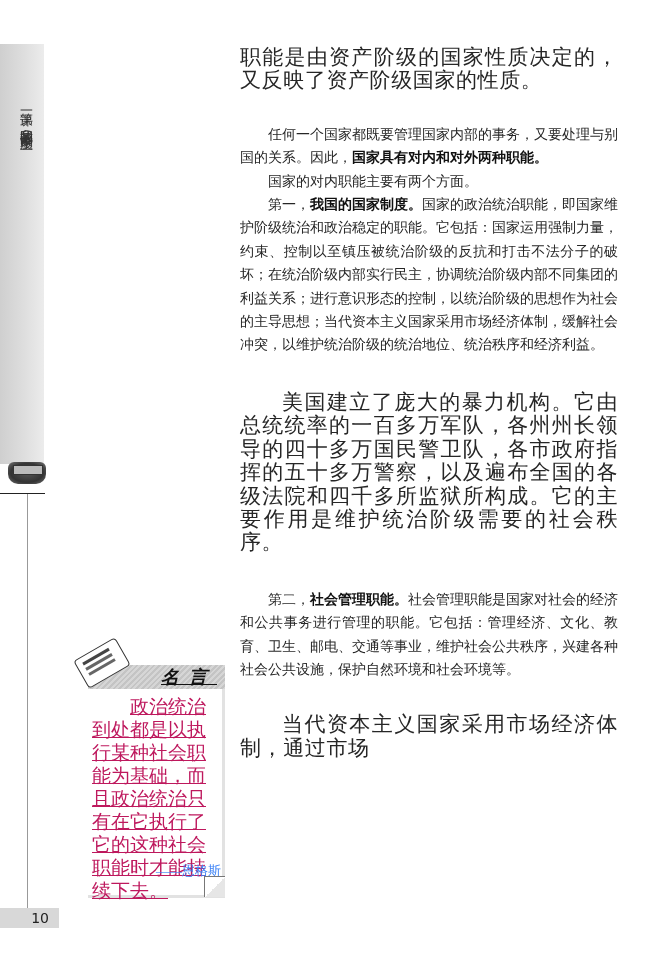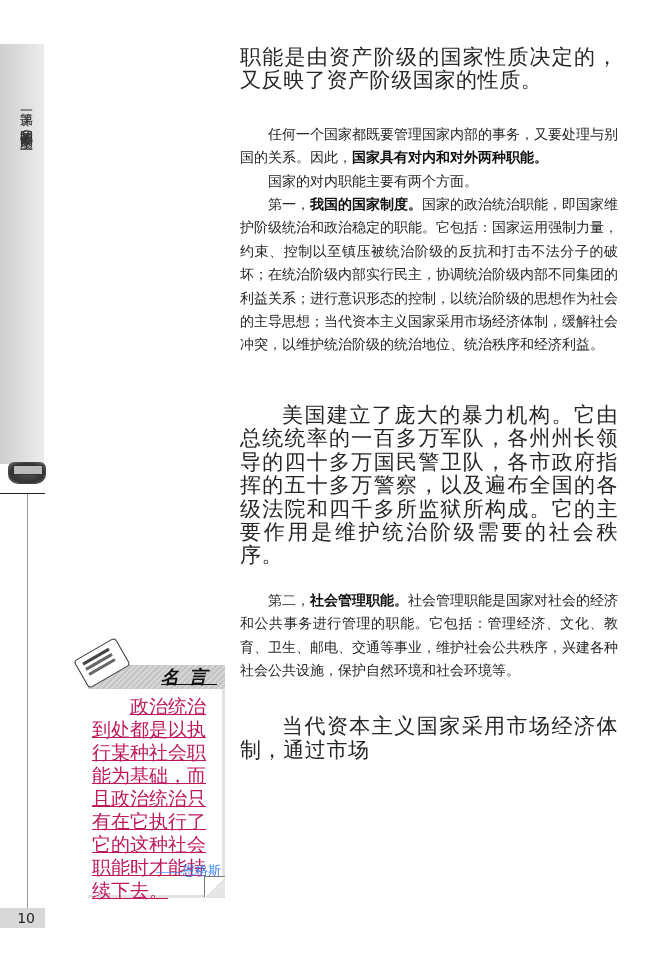--- a/index.html
+++ b/index.html
@@ -75,20 +75,21 @@
       position: absolute;
       left: 0;
       top: 908px;
       width: 45px;
       height: 20px;
       background: #d8d8d8;
       text-align: right;
       font-size: 14px;
       line-height: 20px;
       padding-right: 0;
+      padding-left: 14px;
     }
     .page-number-box span {
       display: inline-block;
       margin-right: 10px;
       color: #222;
       font-family: "DejaVu Sans", sans-serif;
     }
 
     
     .main-col {
@@ -224,24 +225,24 @@
   <p class="para indent">
     <span>任何一个国家都既要管理国家内部的事务，又要处理与别国的关系。因此，</span><span class="bold">国家具有对内和对外两种职能。</span>
   </p>
 
   <p class="para indent">国家的对内职能主要有两个方面。</p>
 
   <p class="para indent">
     <span>第一，</span><span class="bold">我国的国家制度。</span><span>国家的政治统治职能，即国家维护阶级统治和政治稳定的职能。它包括：国家运用强制力量，约束、控制以至镇压被统治阶级的反抗和打击不法分子的破坏；在统治阶级内部实行民主，协调统治阶级内部不同集团的利益关系；进行意识形态的控制，以统治阶级的思想作为社会的主导思想；当代资本主义国家采用市场经济体制，缓解社会冲突，以维护统治阶级的统治地位、统治秩序和经济利益。</span>
   </p>
 
-  <p class="para serif indent" style="margin-top:47px;">美国建立了庞大的暴力机构。它由总统统率的一百多万军队，各州州长领导的四十多万国民警卫队，各市政府指挥的五十多万警察，以及遍布全国的各级法院和四千多所监狱所构成。它的主要作用是维护统治阶级需要的社会秩序。</p>
-
-
-  <p class="para indent" style="margin-top:22px;font-family:Liberation Mono, monospace;">
+  <p class="para serif indent" style="margin-top:34px;">美国建立了庞大的暴力机构。它由总统统率的一百多万军队，各州州长领导的四十多万国民警卫队，各市政府指挥的五十多万警察，以及遍布全国的各级法院和四千多所监狱所构成。它的主要作用是维护统治阶级需要的社会秩序。</p>
+
+
+  <p class="para indent" style="margin-top:33px;">
     <span>第二，</span><span class="bold">社会管理职能。</span><span>社会管理职能是国家对社会的经济和公共事务进行管理的职能。它包括：管理经济、文化、教育、卫生、邮电、交通等事业，维护社会公共秩序，兴建各种社会公共设施，保护自然环境和社会环境等。</span>
   </p>
 
   <p class="para serif indent" style="margin-top:32px;">当代资本主义国家采用市场经济体制，通过市场</p>
 </div>
 
 <div class="quote-box">
   <div class="quote-header">
     <span class="quote-title">名言</span>
   </div>

